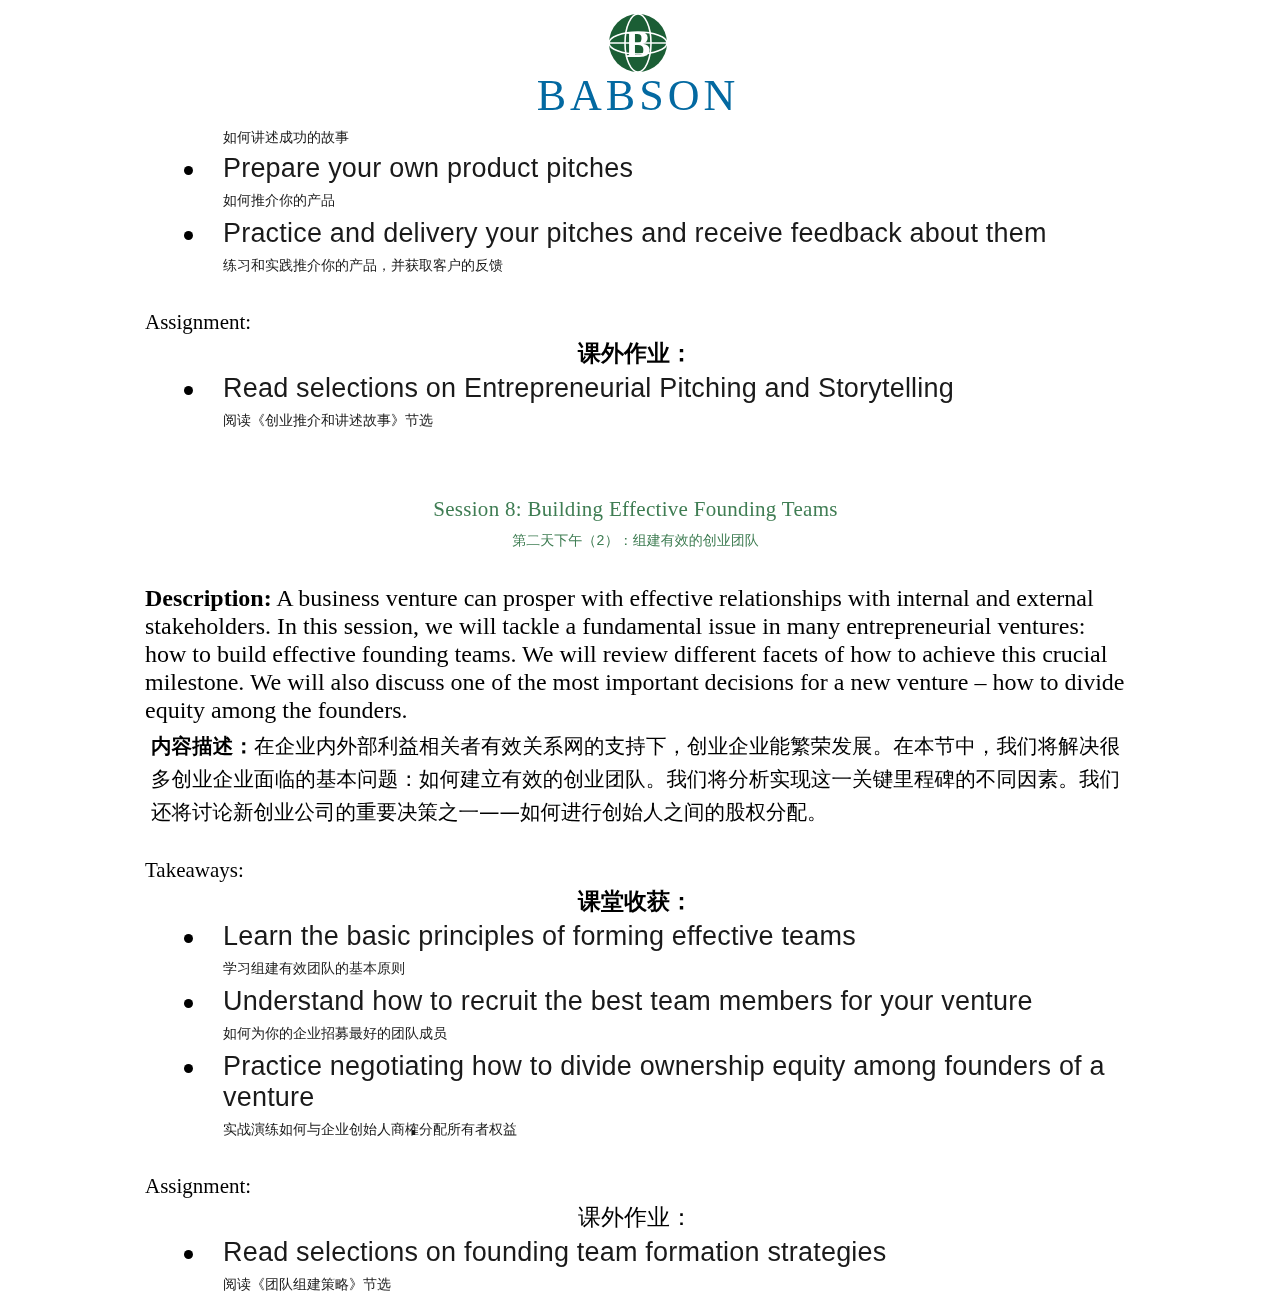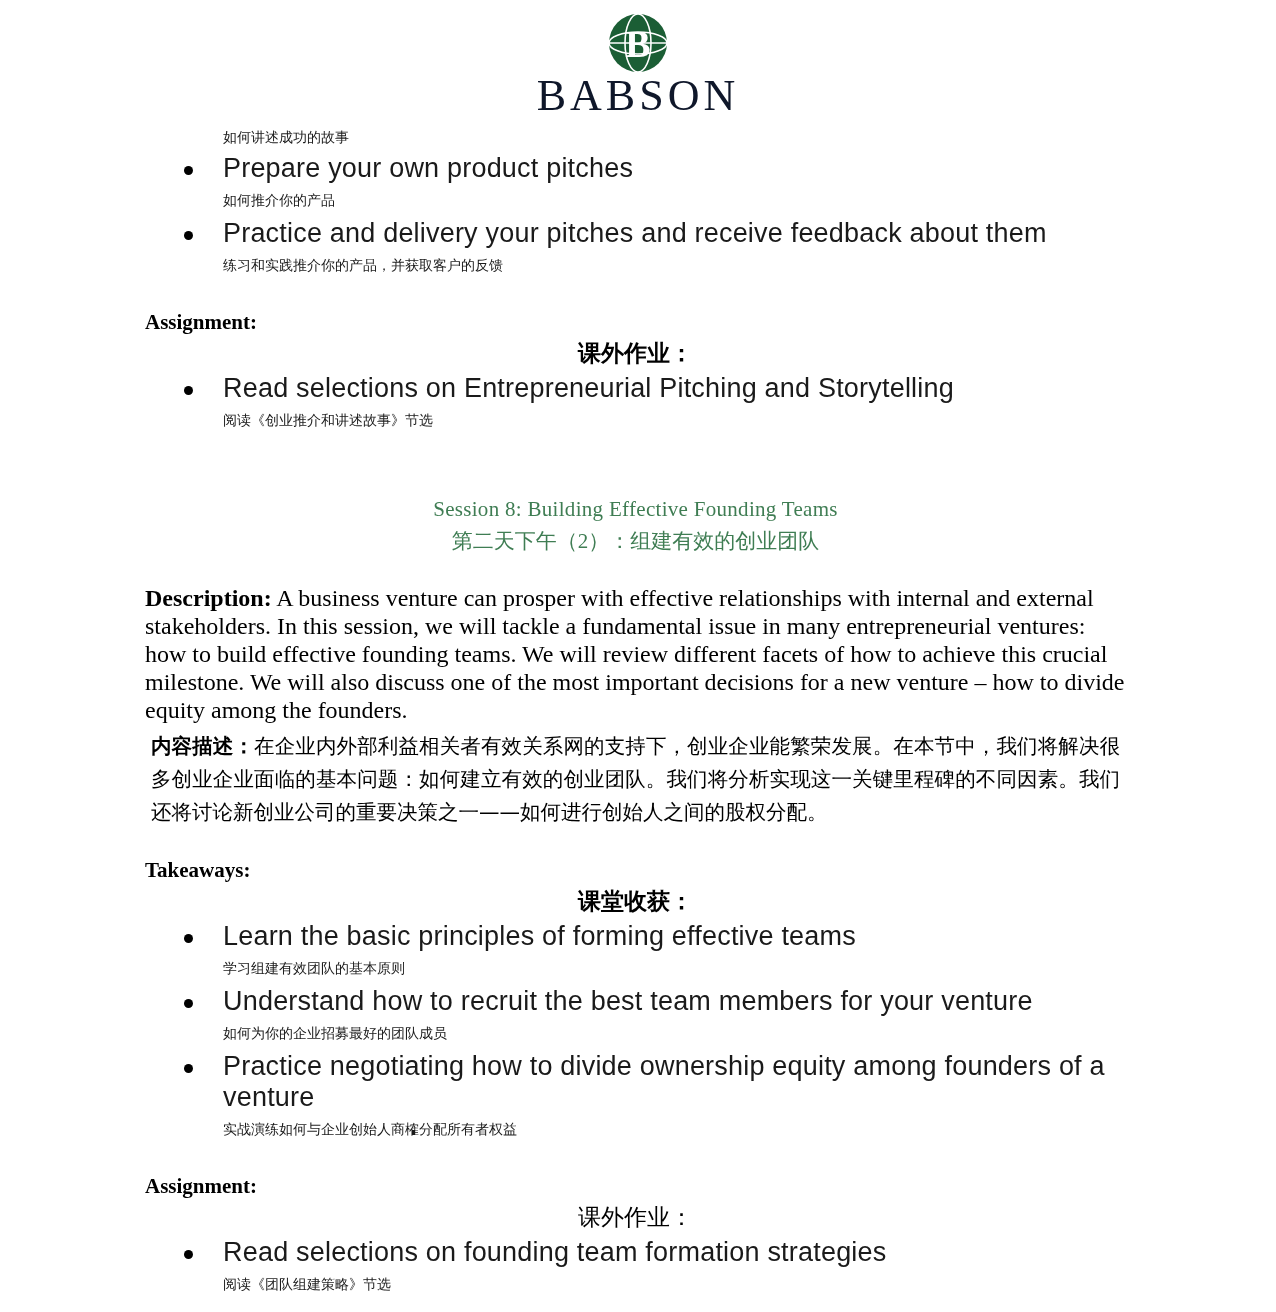--- a/index.html
+++ b/index.html
@@ -27,21 +27,21 @@
   }
   .logo-mark {
     display: block;
     margin: 0 auto;
   }
   .logo-word {
     display: block;
     font-family: "Liberation Serif", serif;
     font-size: 44px;
     letter-spacing: 4px;
-    color: #0f172a;
+    color: #0369a1;
     margin-top: -4px;
     font-weight: 400;
   }
   
   .content {
     padding: 0 150px 0 145px;
   }
   .bullet-list {
     list-style: none;
     margin: 0;
@@ -74,21 +74,21 @@
     font-size: 14px;
     line-height: 32px;
     color: #1a1a1a;
   }
   .nobullet-line {
     padding-left: 78px;
   }
   .sec-head-en {
     font-family: "Liberation Serif", serif;
     font-size: 21px;
-    font-weight: bold;
+    font-weight: normal;
     line-height: 30px;
     margin-top: 26px;
   }
   .sec-head-cn {
     font-family: "DejaVu Sans", sans-serif;
     font-size: 23px;
     font-weight: bold;
     line-height: 32px;
     margin-bottom: 4px;
     text-align: center;
@@ -104,22 +104,22 @@
     text-align: center;
     color: #3f7d53;
   }
   .session-title .t-en {
     font-family: "Liberation Serif", serif;
     font-size: 21px;
     line-height: 30px;
     letter-spacing: 0.3px;
   }
   .session-title .t-cn {
-    font-family: Liberation Serif, serif;
-    font-size: 21px;
+    font-family: Liberation Mono, monospace;
+    font-size: 14px;
     line-height: 34px;
   }
   .desc-en {
     font-family: "Liberation Serif", serif;
     font-size: 24px;
     line-height: 28px;
     text-align: left;
   }
   .desc-en b {
     font-weight: bold;

